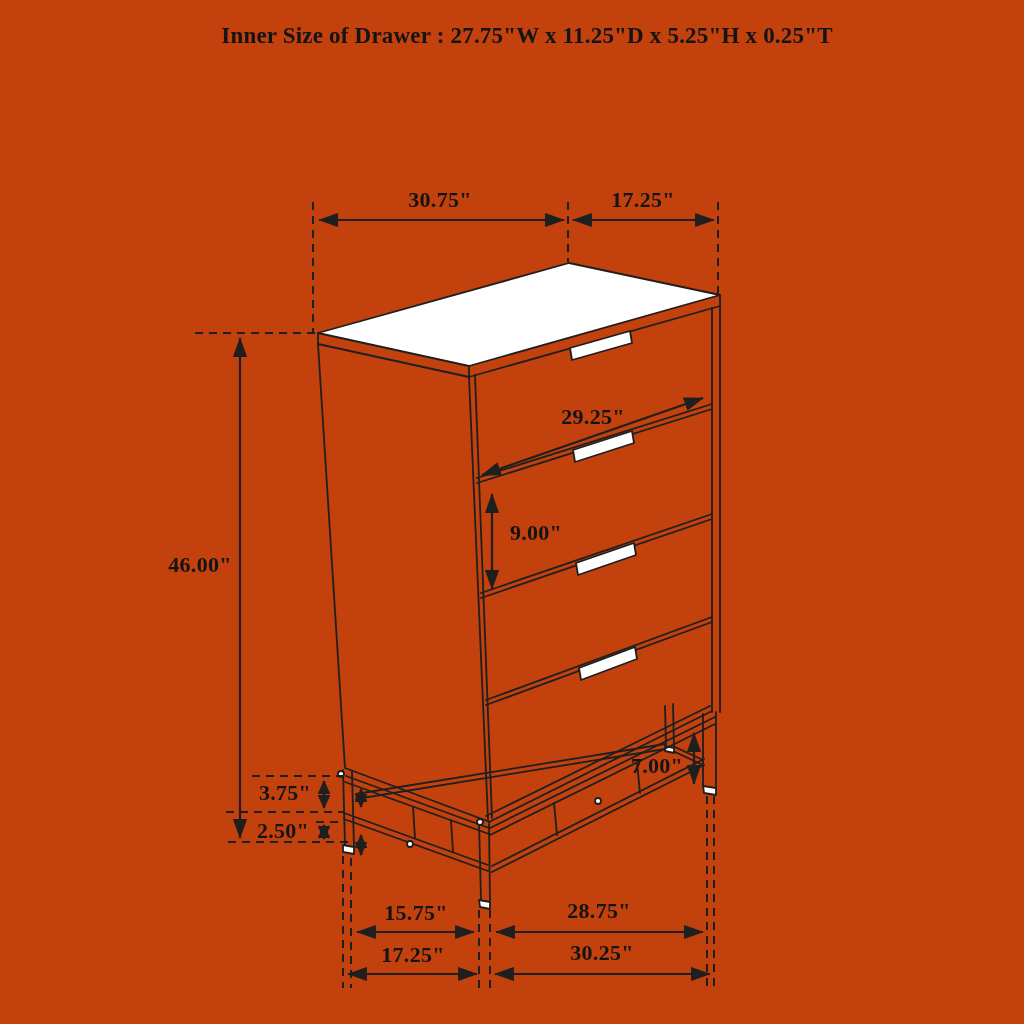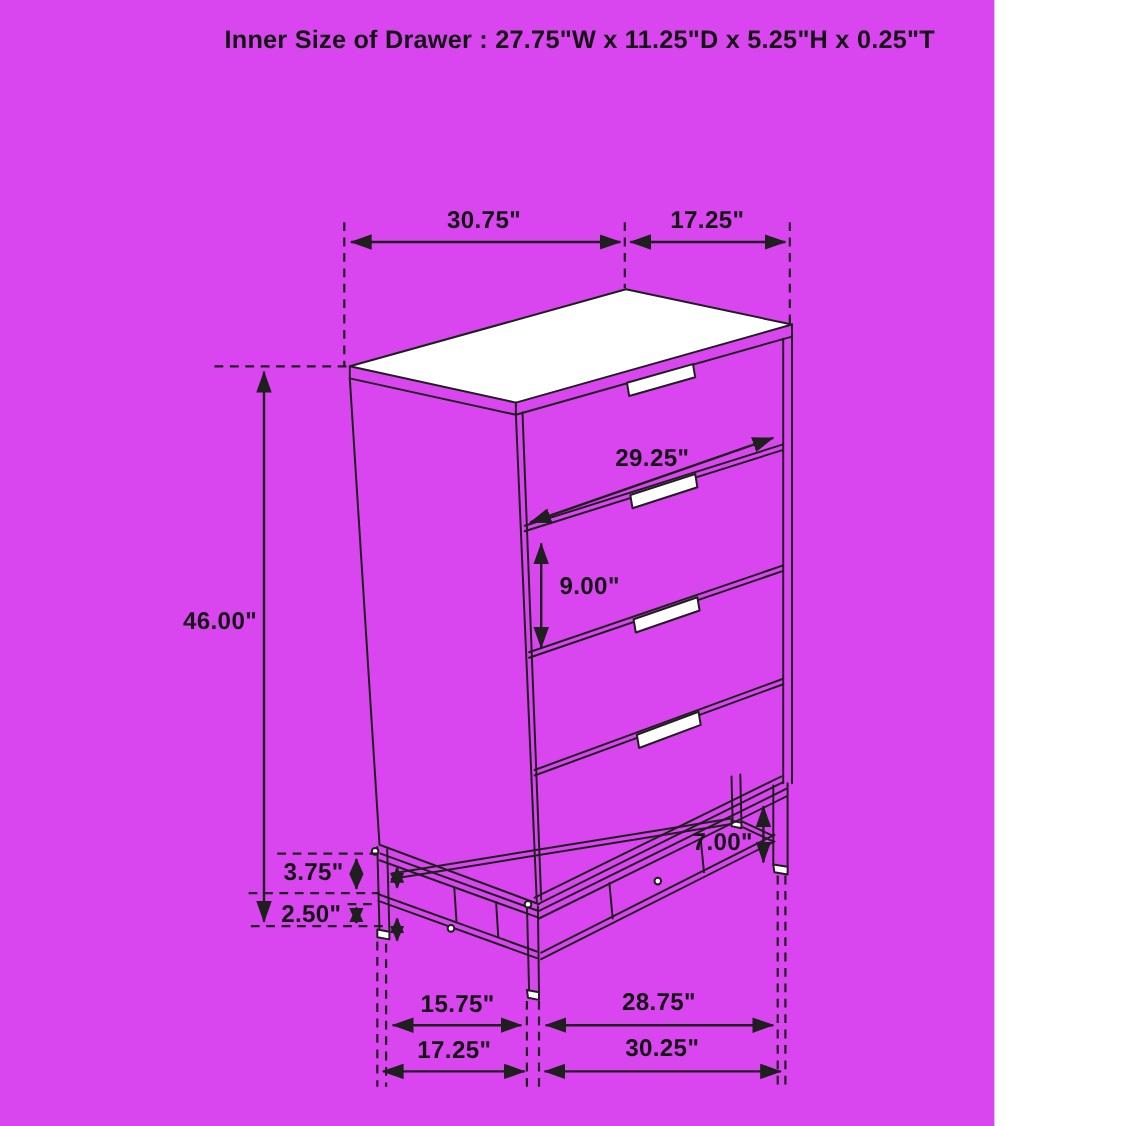--- a/index.html
+++ b/index.html
@@ -1,18 +1,18 @@
 <!DOCTYPE html>
 <html><head>
 <meta charset="utf-8">
 <style>
   html,body{margin:0;padding:0;background:#ffffff;}
   .canvas{
-    position:relative;width:904px;height:1024px;background:#d946ef;
-    font-family:Liberation Sans, sans-serif;overflow:hidden;
+    position:relative;width:1024px;height:1024px;background:#c2410c;
+    font-family:Liberation Serif, serif;overflow:hidden;
   }
   .title{
     position:absolute;left:527px;top:36px;transform:translate(-50%,-50%);
     font-weight:700;font-size:23px;color:#141414;white-space:nowrap;letter-spacing:.2px;
   }
   .dim{
     position:absolute;transform:translate(-50%,-50%);
     font-weight:700;font-size:22px;color:#141414;white-space:nowrap;letter-spacing:.3px;
   }
   svg{position:absolute;left:0;top:0;}

